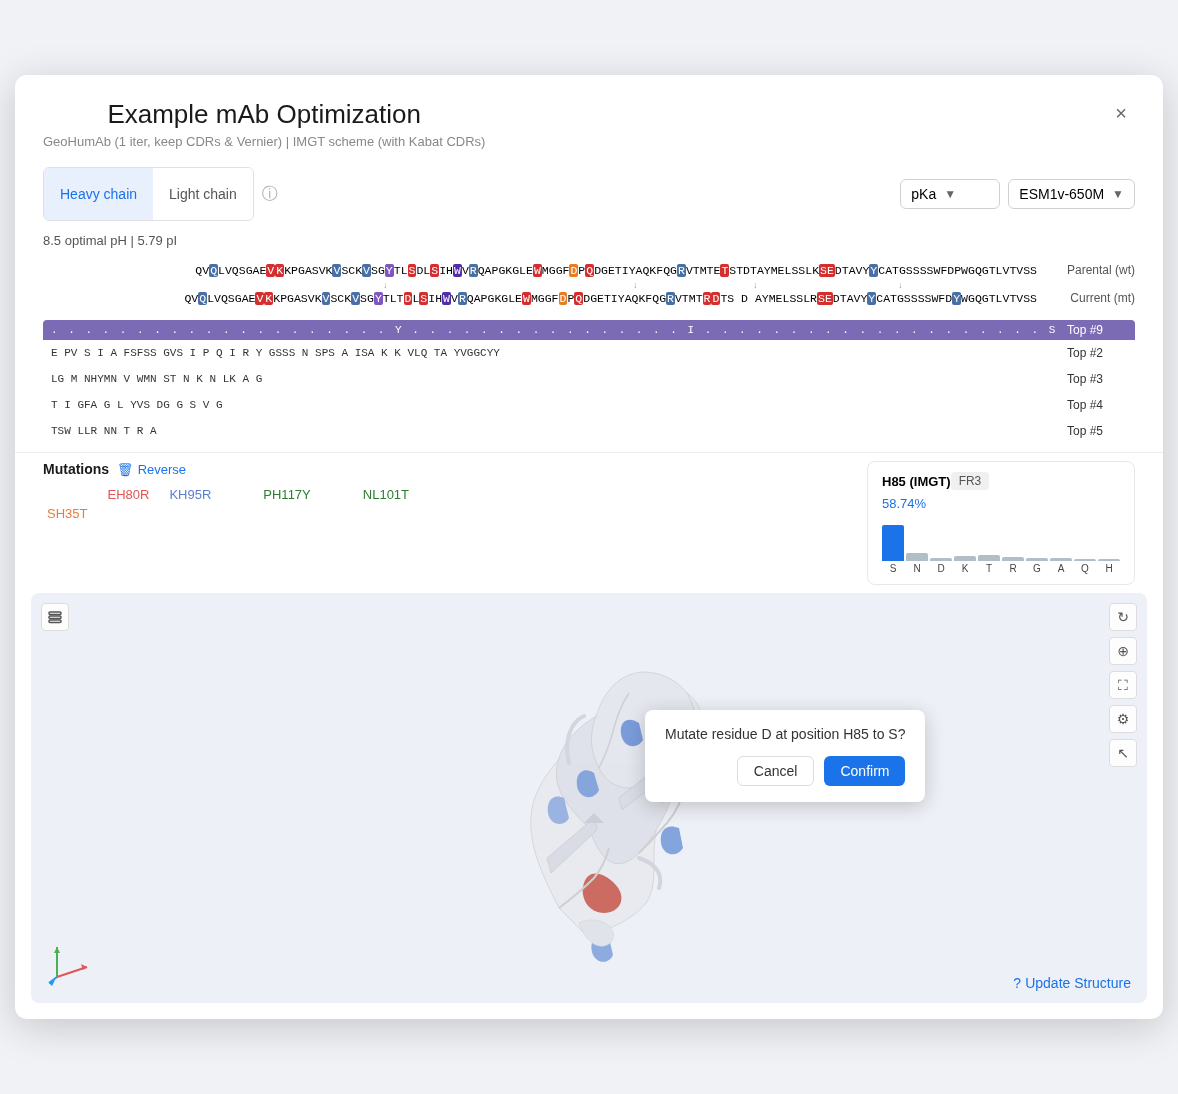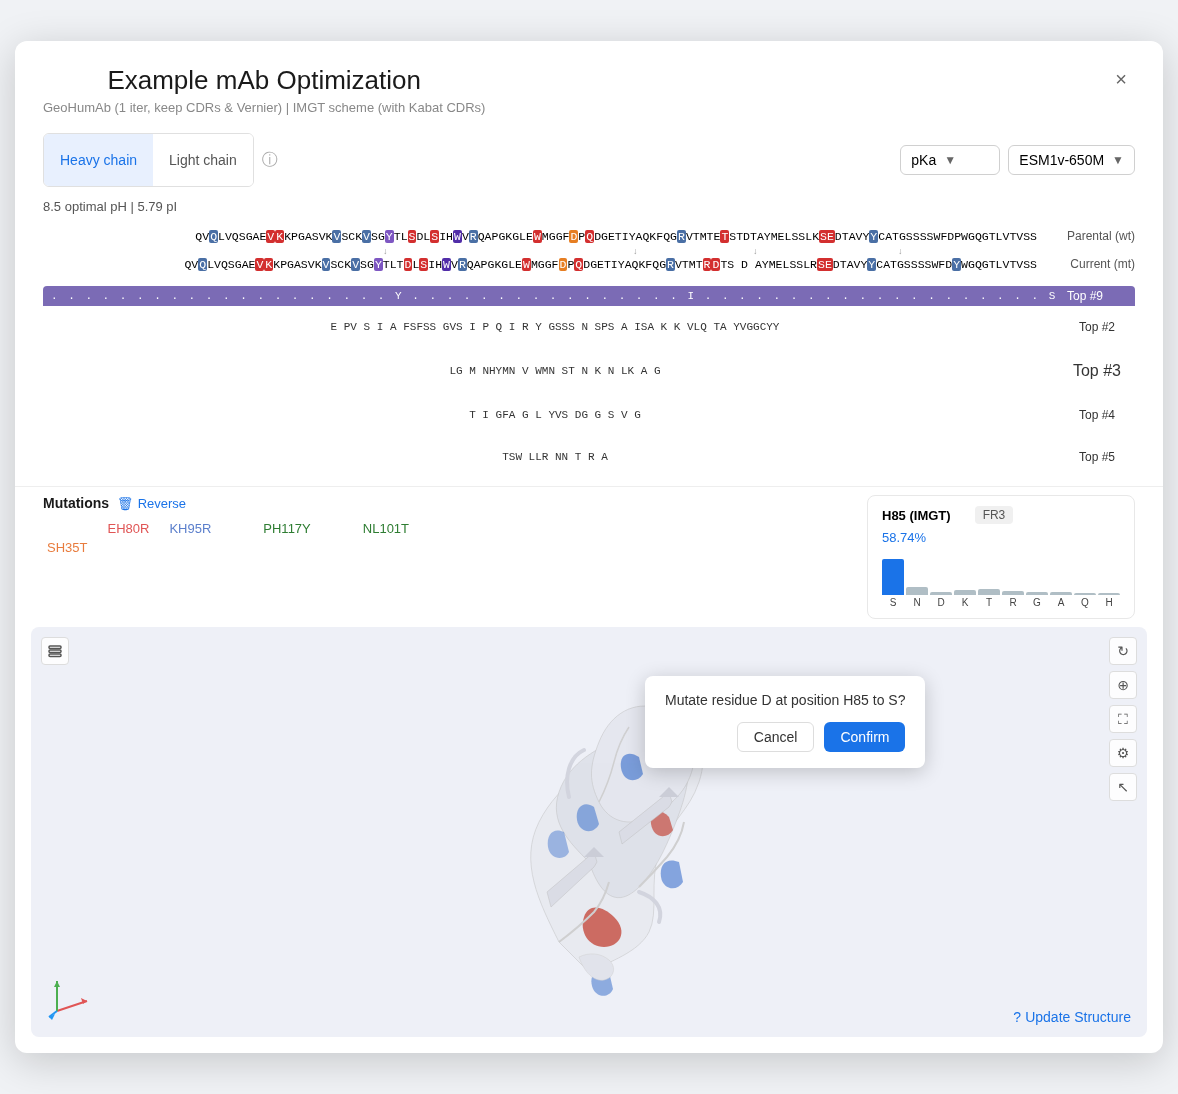--- a/index.html
+++ b/index.html
@@ -324,25 +324,24 @@
       font-size: 11px;
       padding: 3px 8px;
       display: flex;
       align-items: center;
       border-radius: 4px 4px 0 0;
     }
 
     .top-n-row {
       font-family: 'Courier New', monospace;
       font-size: 11px;
-      padding: 14px 8px;
+      padding: 6px 8px;
       display: flex;
       align-items: center;
       color: #333;
-      text-align: center;
     }
 
     .seq-mono { font-family: 'Courier New', monospace; font-size: 11.5px; }
   </style>
 </head>
 <body>
 
 <div class="modal">
 
   <div class="modal-header">
@@ -401,21 +400,21 @@
     <div class="top1-row">
       <div style="flex:1; letter-spacing:2px; overflow:hidden; white-space:nowrap;">. . . . . . . . . . . . . . . . . . . . Y . . . . . . . . . . . . . . . . I . . . . . . . . . . . . . . . . . . . . S . . . . . . . . . . . . . . . . . . . . R . . . . . . . . . . . . . . . . . . . . . . . . . .</div>
       <span style="font-family:sans-serif; font-size:12px; margin-left:8px; min-width:60px;">Top #9</span>
     </div>
     <div class="top-n-row">
       <div style="flex:1; overflow:hidden; white-space:nowrap;">E    PV  S   I   A   FSFSS GVS I P Q     I R Y GSSS N SPS    A ISA K K   VLQ    TA               YVGGCYY</div>
       <span style="font-family:sans-serif; font-size:12px; margin-left:8px; min-width:60px;">Top #2</span>
     </div>
     <div class="top-n-row">
       <div style="flex:1; overflow:hidden; white-space:nowrap;">     LG      M NHYMN               V WMN ST N K N         LK A              G</div>
-      <span style="font-family:sans-serif; font-size:16px; margin-left:8px; min-width:60px;">Top #3</span>
+      <span style="font-family:sans-serif; font-size:12px; margin-left:8px; min-width:60px;">Top #3</span>
     </div>
     <div class="top-n-row">
       <div style="flex:1; overflow:hidden; white-space:nowrap;">     T    I GFA G              L YVS DG G S         V                       G</div>
       <span style="font-family:sans-serif; font-size:12px; margin-left:8px; min-width:60px;">Top #4</span>
     </div>
     <div class="top-n-row">
       <div style="flex:1; overflow:hidden; white-space:nowrap;">           TSW               LLR NN T R                                     A</div>
       <span style="font-family:sans-serif; font-size:12px; margin-left:8px; min-width:60px;">Top #5</span>
     </div>
 
@@ -442,21 +441,21 @@
       <div style="display:flex; gap:12px; flex-wrap:wrap;">
         <span class="mutation-badge mutation-orange">SH35T</span>
         <span class="mutation-badge mutation-red">EH80R</span>
         <span class="mutation-badge mutation-blue">KH95R</span>
         <span class="mutation-badge mutation-green">PH117Y</span>
         <span class="mutation-badge mutation-green">NL101T</span>
       </div>
     </div>
 
     <div style="min-width:260px; border: 1px solid #e8e8e8; border-radius:8px; padding: 10px 14px; background:#fff;">
-      <div style="display:flex; align-items:center; gap:24px; margin-bottom:6px;">
+      <div style="display:flex; align-items:center; gap:0; margin-bottom:6px;">
         <span style="font-size:13px; font-weight:600;">H85 (IMGT)</span>
         <span class="pka-tag">FR3</span>
       </div>
       <div style="color:#1a73e8; font-size:13px; font-weight:500; margin-bottom:6px;">58.74%</div>
 
       <div style="display:flex; align-items:flex-end; gap:2px; height:44px;">
 
         <div style="width:22px; height:36px; background:#1a73e8; border-radius:2px 2px 0 0;"></div>
 
         <div style="width:22px; height:8px; background:#b0bec5; border-radius:2px 2px 0 0;"></div>

